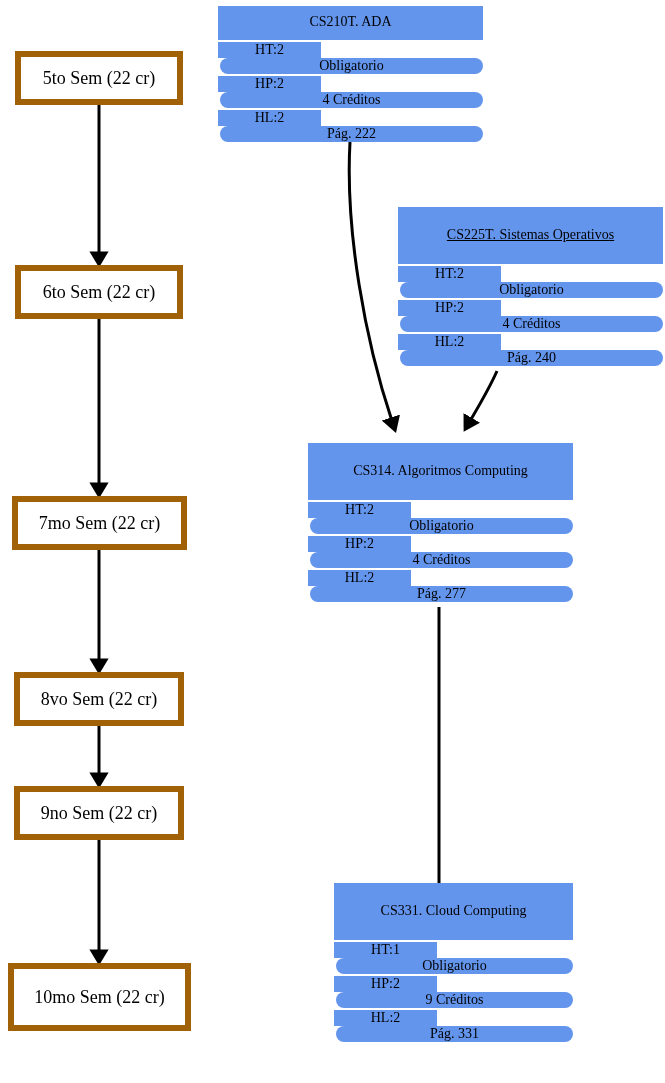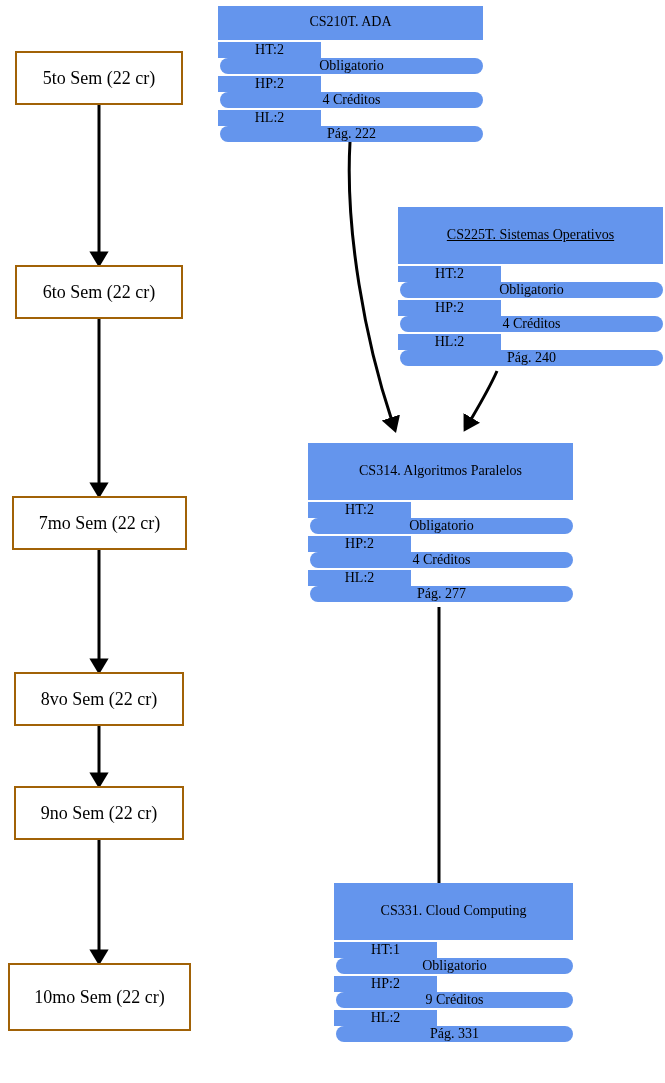--- a/index.html
+++ b/index.html
@@ -13,21 +13,21 @@
     height: 1083px;
     background: #ffffff;
     overflow: hidden;
     font-family: "Liberation Serif", "DejaVu Serif", serif;
   }
   
   .sem-box {
     position: absolute;
     box-sizing: border-box;
     background: #ffffff;
-    border: 2px solid #a16207;
+    border: 6px solid #a16207;
     display: flex;
     align-items: center;
     justify-content: center;
     font-size: 18px;
     color: #000000;
     white-space: nowrap;
   }
   
   .course-table {
     position: absolute;
@@ -157,21 +157,21 @@
       <div class="cell-left">HP:2</div>
       <div class="cell-right">4 Créditos</div>
     </div>
     <div class="course-row">
       <div class="cell-left">HL:2</div>
       <div class="cell-right">Pág. 240</div>
     </div>
   </div>
 
   <div class="course-table" style="left:308px; top:443px; width:265px;">
-    <div class="course-title" style="height:57px;">CS314. Algoritmos Paralelos</div>
+    <div class="course-title" style="height:57px;">CS314. Algoritmos Computing</div>
     <div class="course-row">
       <div class="cell-left">HT:2</div>
       <div class="cell-right">Obligatorio</div>
     </div>
     <div class="course-row">
       <div class="cell-left">HP:2</div>
       <div class="cell-right">4 Créditos</div>
     </div>
     <div class="course-row">
       <div class="cell-left">HL:2</div>

